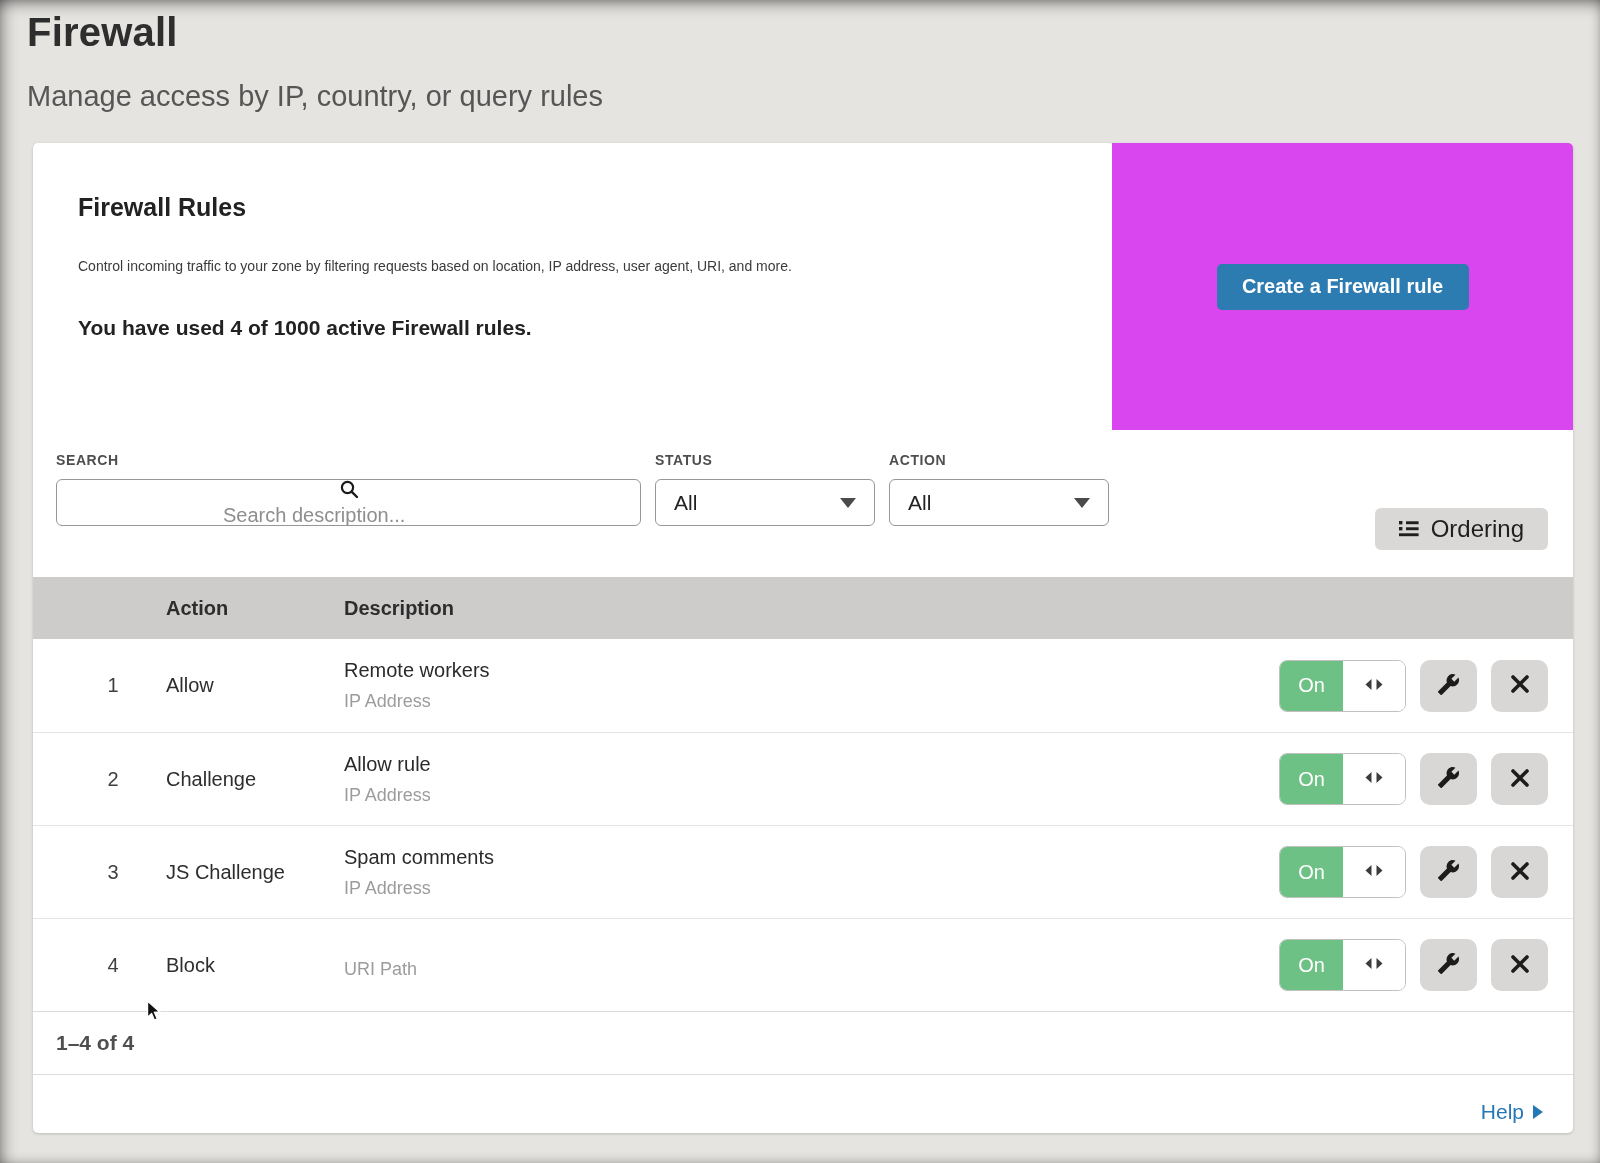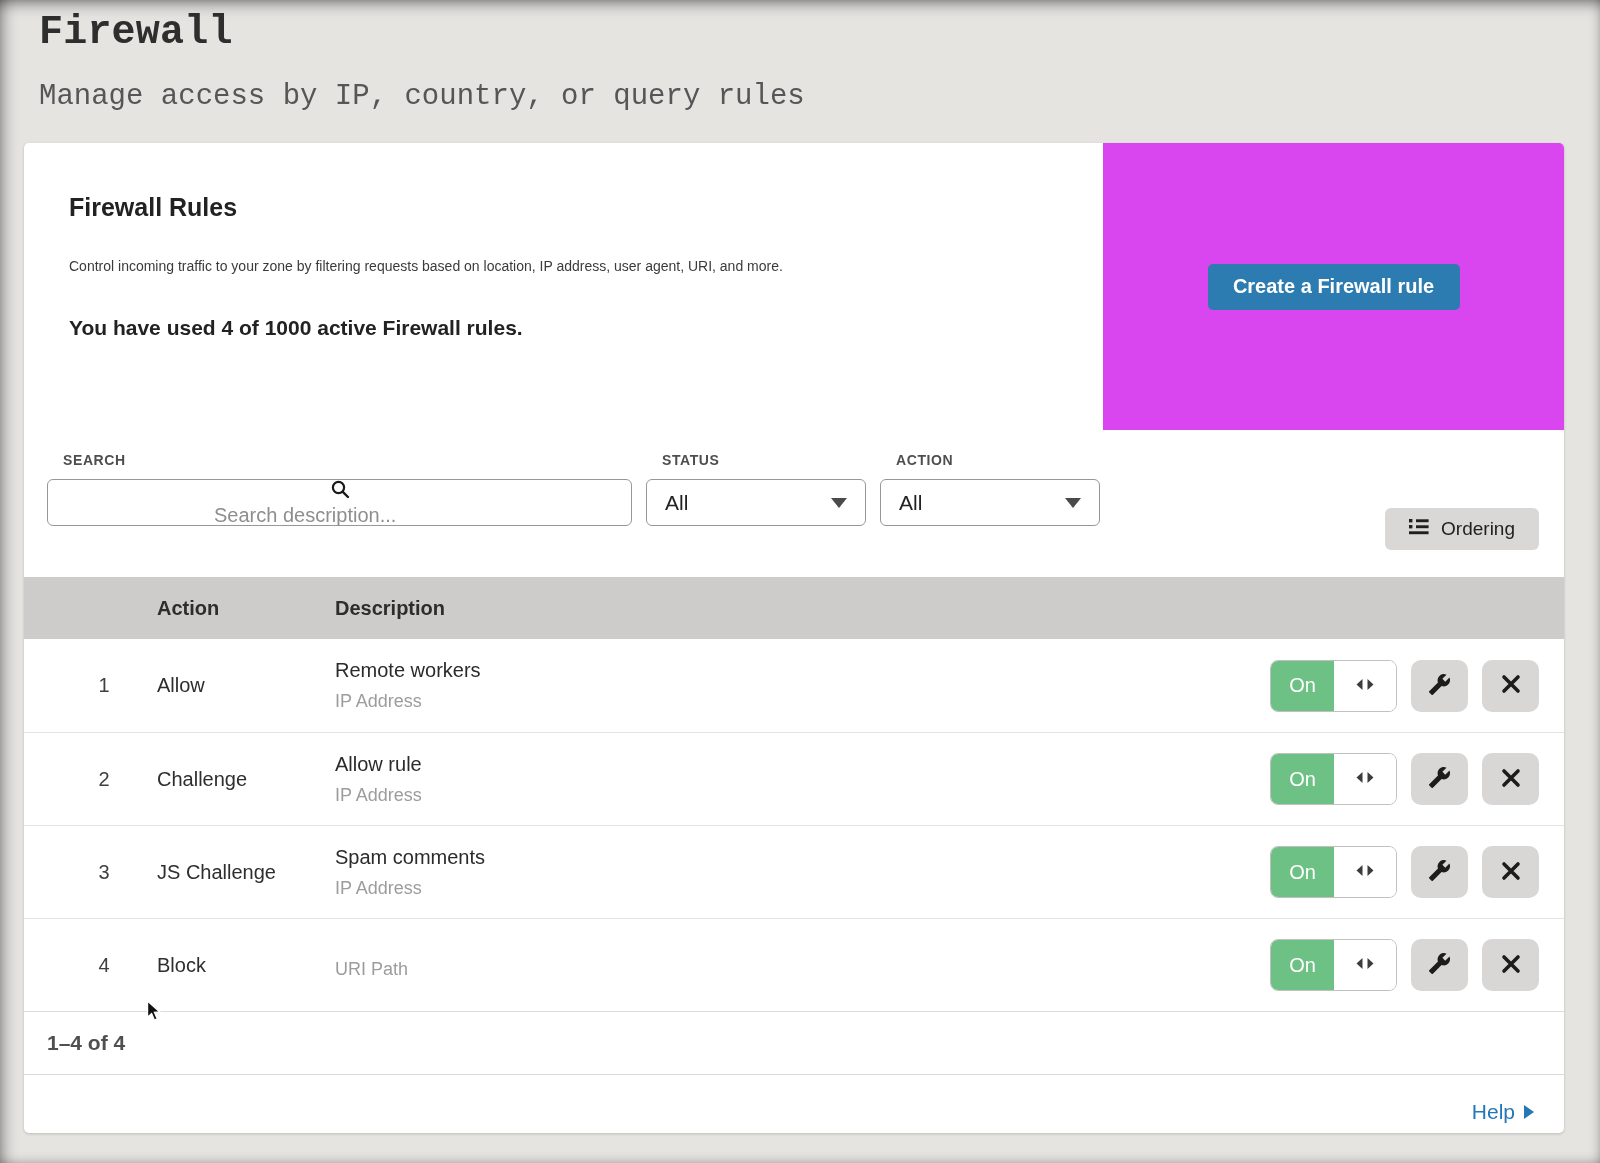--- a/index.html
+++ b/index.html
@@ -12,26 +12,26 @@
     overflow:hidden;
   }
   .edge-shadow {
     position:absolute; inset:0; pointer-events:none; z-index:60;
     box-shadow:
       inset 0 14px 16px -12px rgba(0,0,0,.55),
       inset 14px 0 16px -12px rgba(0,0,0,.45),
       inset -10px 0 12px -10px rgba(0,0,0,.28),
       inset 0 -10px 12px -10px rgba(0,0,0,.28);
   }
-  .page-header { padding:10px 0 0 39px;font-family:Liberation Mono, monospace; }
+  .page-header { padding:10px 0 0 27px; }
   .page-title { margin:0; font-size:40px; font-weight:600; color:#2e2e2e; letter-spacing:.2px; }
   .page-subtitle { margin:25px 0 0; font-size:29px; font-weight:400; color:#565656; }
 
   .card {
-    position:absolute; left:24px; top:143px;
+    position:absolute; left:33px; top:143px;
     width:1540px; height:990px;
     background:#ffffff; border-radius:5px; overflow:hidden;
     box-shadow:0 1px 3px rgba(0,0,0,.18);
   }
 
   
   .card-top { display:flex; height:287px; }
   .card-top-left { width:1079px; padding:50px 0 0 45px; }
   .card-heading { margin:0; font-size:25px; font-weight:700; color:#222; }
   .card-desc { margin:26px 0 0; font-size:14px; line-height:37px; color:#3b3b3b; max-width:950px; }
@@ -39,37 +39,37 @@
   .card-top-right { flex:1; background:#d946ef; display:flex; align-items:center; justify-content:center; }
   .btn-primary {
     width:252px; height:46px; border:none; border-radius:5px;
     background:#2d7cb1; color:#fff; font-size:20px; font-weight:700;
     font-family:inherit; cursor:pointer;
   }
 
   
   .filter-row { height:147px; padding:22px 25px 0 23px; display:flex; align-items:flex-start; }
   .field { margin-right:14px; }
-  .field-label { font-size:14px; font-weight:700; letter-spacing:.6px; color:#4e4e4e; margin-bottom:11px;margin-left:16px; }
+  .field-label { font-size:14px; font-weight:700; letter-spacing:.6px; color:#4e4e4e; margin-bottom:11px; }
   .control {
     height:47px; background:#fff; border:1px solid #979797; border-radius:6px;
     display:flex; align-items:center;
   }
   .search-box { width:585px; padding:0 14px 0 16px;flex-direction:column; }
   .search-box input {
     flex:1; border:none; outline:none; background:transparent;
     font-family:inherit; font-size:20px; color:#444; margin-left:12px;
   }
   .search-box input::placeholder { color:#8e8e8e; }
   .select-box { width:220px; padding:0 18px; justify-content:space-between; font-size:21px; color:#222; cursor:pointer; }
   .caret-down { width:0; height:0; border-left:8px solid transparent; border-right:8px solid transparent; border-top:10px solid #4a4a4a; }
   .ordering-btn {
     margin-left:auto; margin-top:56px; height:42px; padding:0 24px;
     background:#d9d8d6; border:none; border-radius:6px;
-    font-family:inherit; font-size:19px; color:#1f1f1f;
+    font-family:inherit; font-size:24px; color:#1f1f1f;
     display:flex; align-items:center; gap:12px; cursor:pointer;
   }
 
   
   .table-header { height:62px; background:#cdcccb; display:flex; align-items:center; font-size:20px; font-weight:700; color:#2d2d2d; }
   .col-num { width:133px; padding-left:27px; text-align:center; }
   .col-action { width:178px; }
   .col-desc { flex:1; }
   .table-row { height:93px; display:flex; align-items:center; }
   .table-row + .table-row { border-top:1px solid #e4e4e4; }

